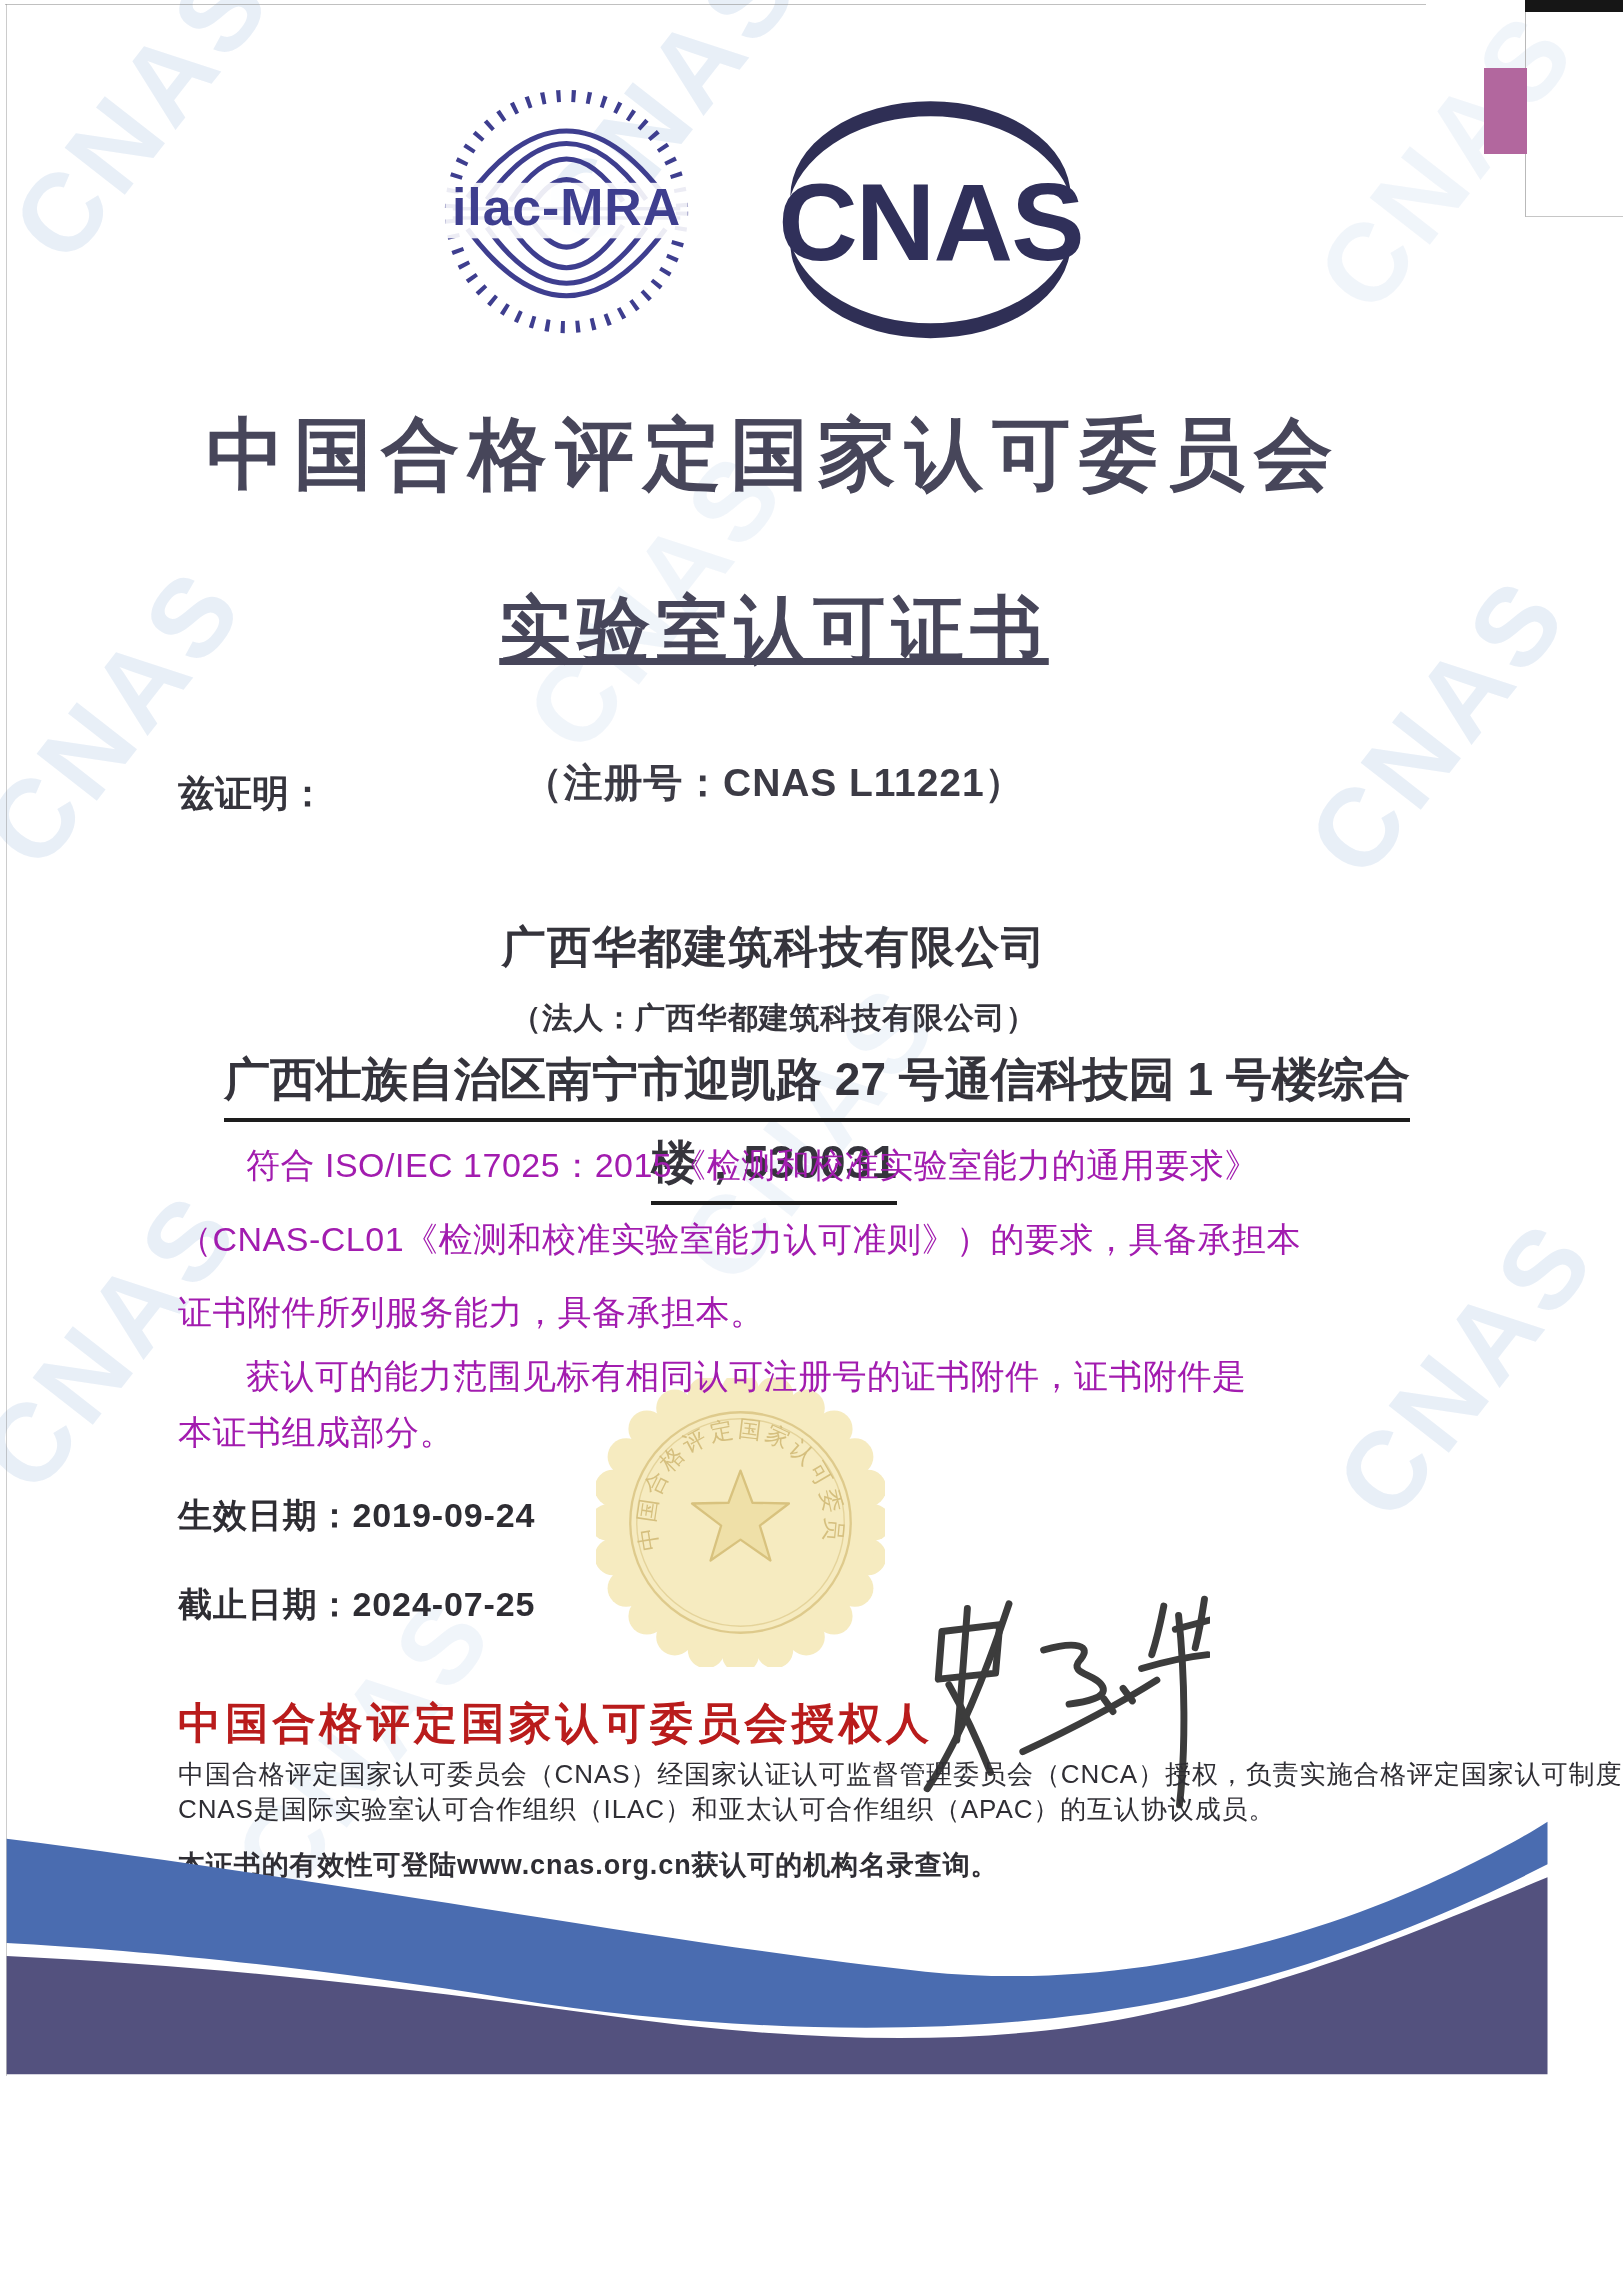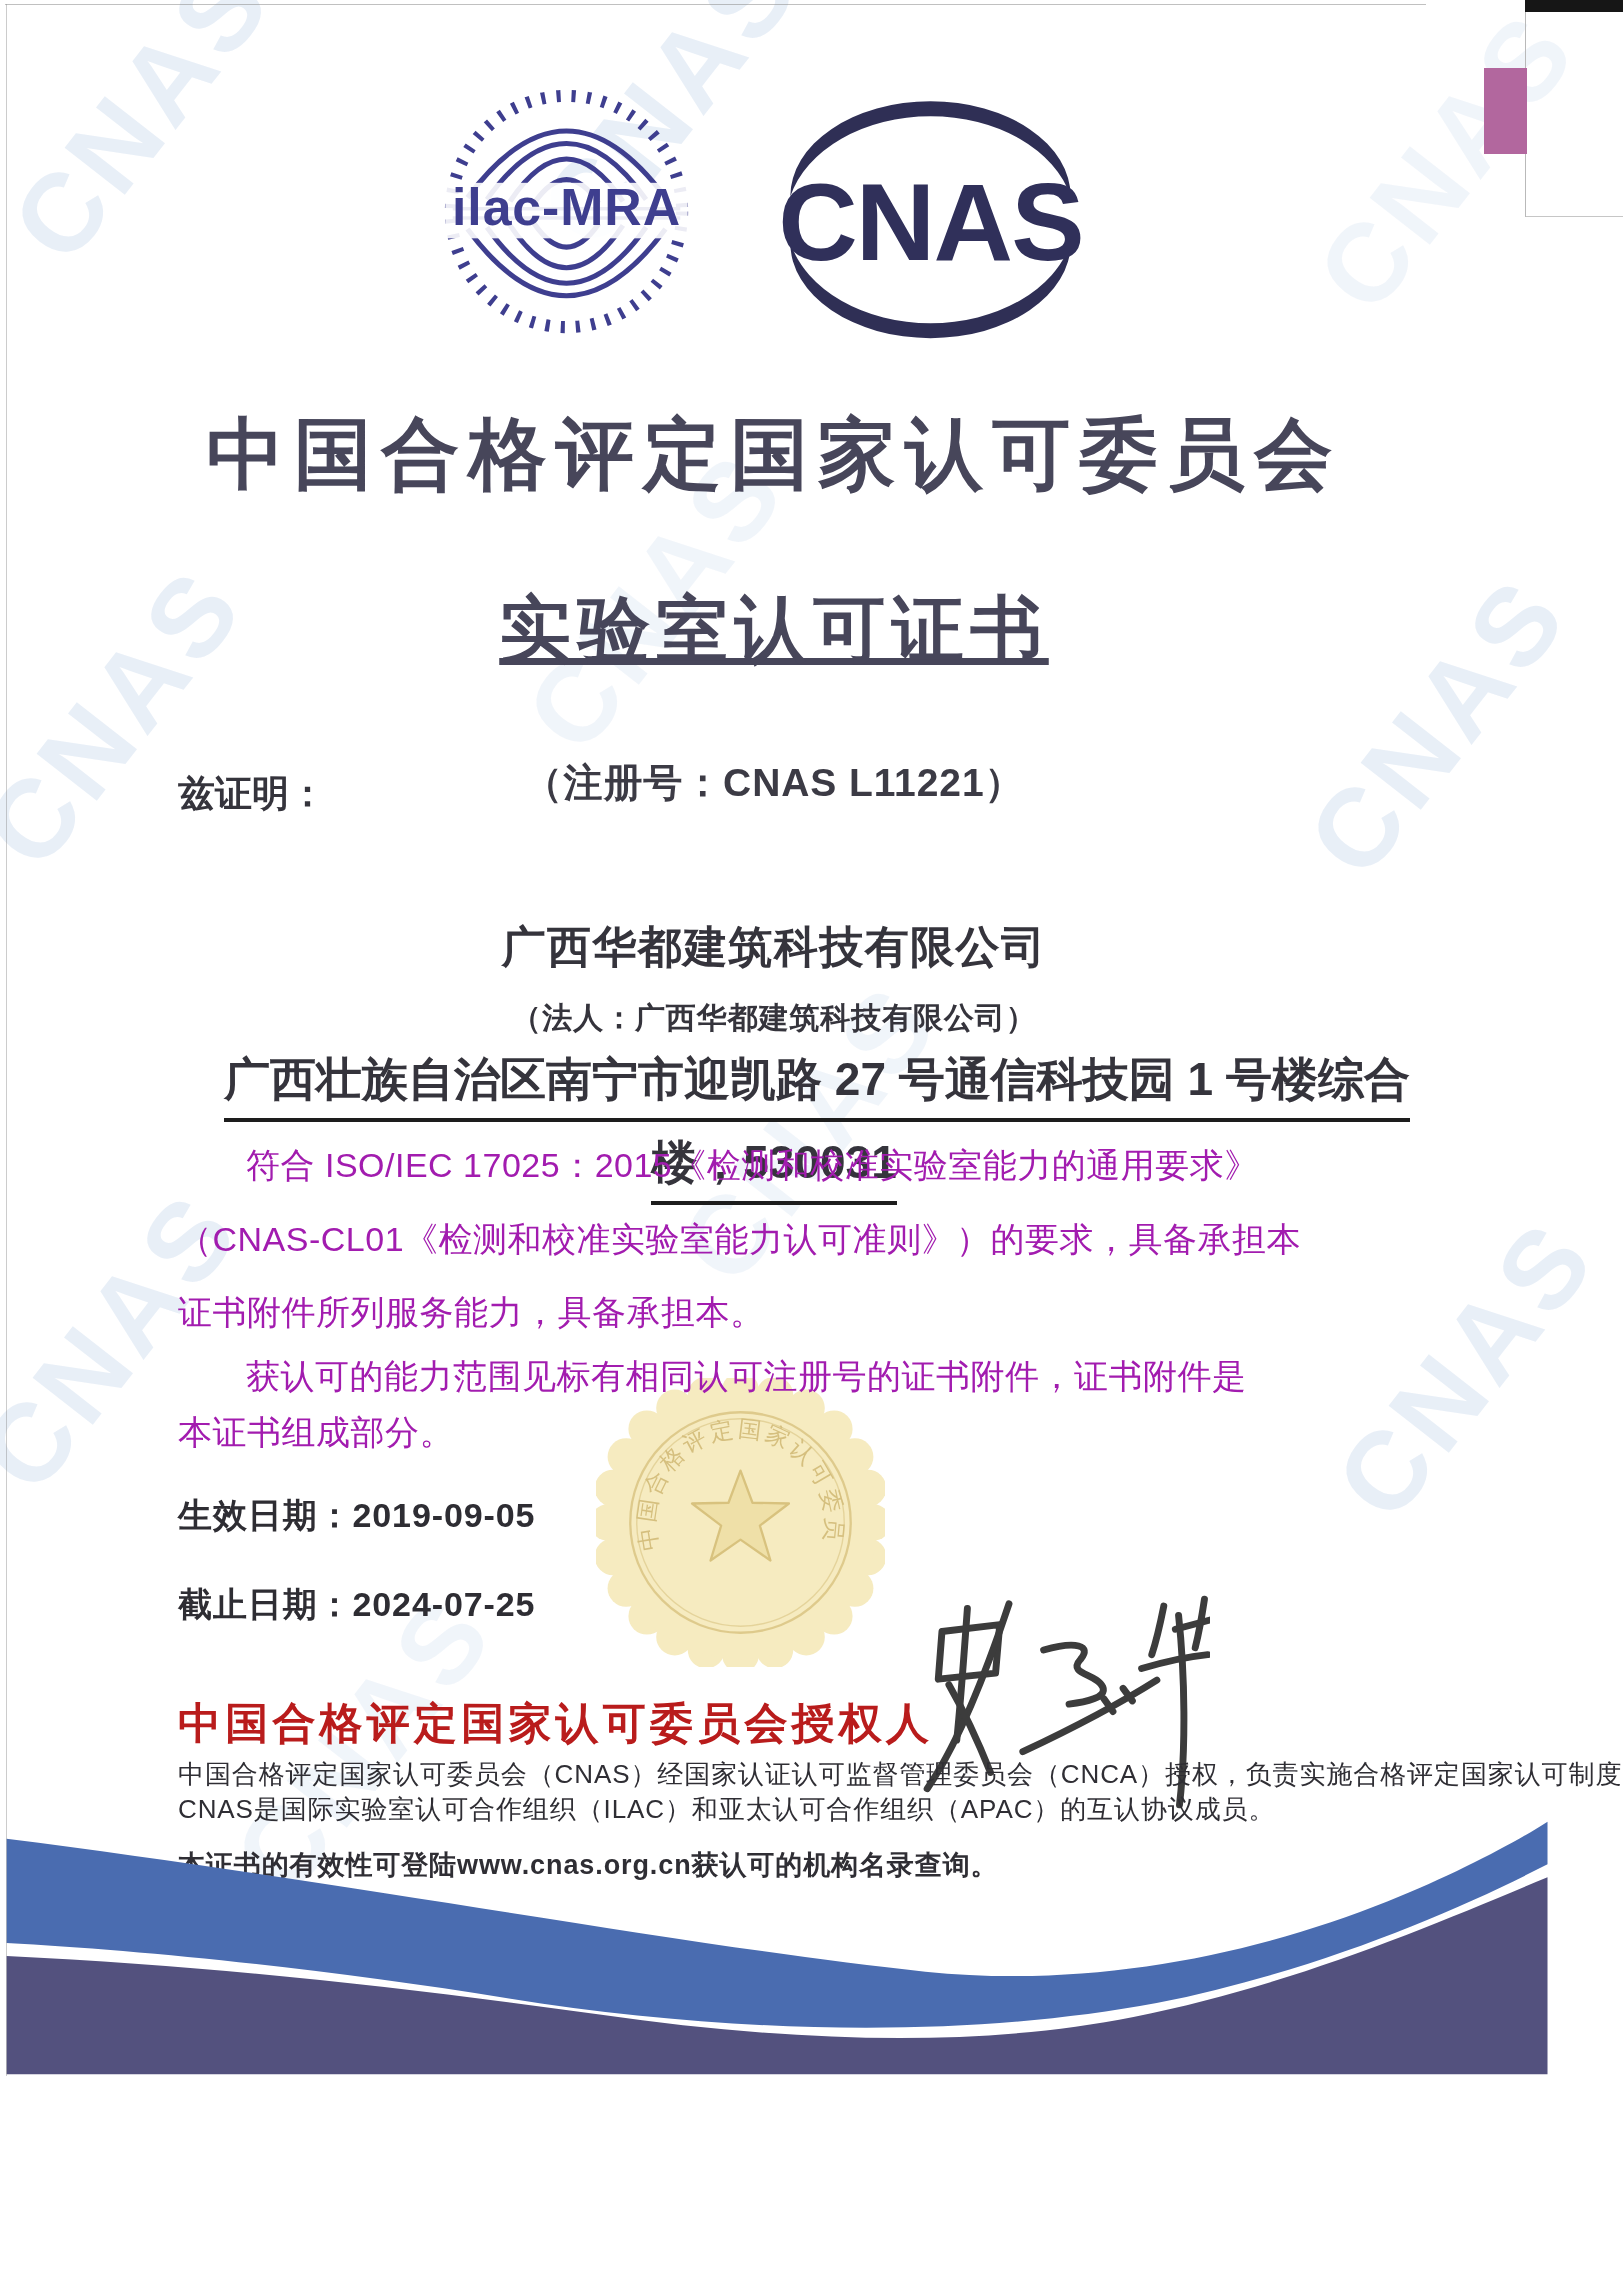--- a/index.html
+++ b/index.html
@@ -136,21 +136,21 @@
     <span class="uline">楼，530031</span>
   </div>
 
   <div class="body-line p1 indent">符合 ISO/IEC 17025：2015《检测和校准实验室能力的通用要求》</div>
   <div class="body-line p2">（CNAS-CL01《检测和校准实验室能力认可准则》）的要求，具备承担本</div>
   <div class="body-line p3">证书附件所列服务能力，具备承担本。</div>
   <div class="body-line p4 indent">获认可的能力范围见标有相同认可注册号的证书附件，证书附件是</div>
   <div class="body-line p5">本证书组成部分。</div>
 
   <div class="dateline d1">
-    <span>生效日期：</span><span>2019-09-05</span>
+    <span>生效日期：</span><span>2019-09-24</span>
   </div>
   <div class="dateline d2">
     <span>截止日期：</span><span>2024-07-25</span>
   </div>
 
   <div class="auth">中国合格评定国家认可委员会授权人</div>
   <svg class="abs" style="left:905px;top:1555px;" width="305" height="264" viewBox="0 0 660 570">
     <g fill="none" stroke="#3c3c3c" stroke-width="15" stroke-linecap="round" stroke-linejoin="round">
       <path d="M 135 115 C 128 210 122 300 112 400"></path>
       <path d="M 80 165 L 205 150 L 196 255 L 72 268 Z"></path>

